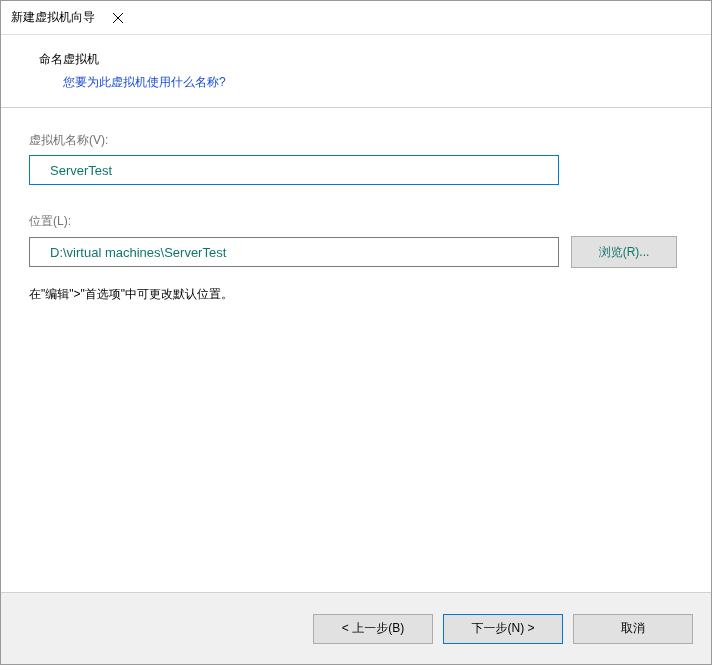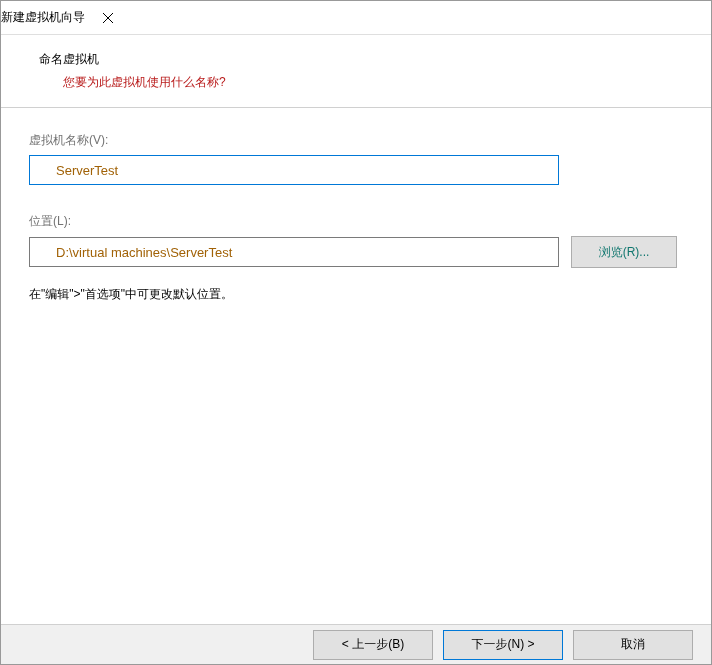--- a/index.html
+++ b/index.html
@@ -21,20 +21,21 @@
       border: 1px solid #999;
       display: flex;
       flex-direction: column;
       background: #ffffff;
     }
     .titlebar {
       height: 34px;
       display: flex;
       align-items: center;
       justify-content: flex-start;
+      padding-left: 10px;
       background: #ffffff;
       border-bottom: 1px solid #dfdfdf;
     }
     .titlebar-title {
       font-size: 12px;
       color: #000;
     }
     .close-btn {
       width: 46px;
       height: 34px;
@@ -55,43 +56,43 @@
       border-bottom: 1px solid #d0d0d0;
     }
     .header-title {
       font-weight: normal;
       font-size: 12px;
       color: #000;
       margin-bottom: 6px;
     }
     .header-subtitle {
       font-size: 12px;
-      color: #b91c1c;
+      color: #1d4ed8;
       margin-left: 24px;
       margin-top: 5px;
     }
     .content-section {
       flex: 1;
       padding: 24px 28px;
       background: #ffffff;
       position: relative;
     }
     .field-label {
       font-size: 12px;
       color: #737373;
       margin-bottom: 6px;
     }
     .text-input {
       width: 530px;
       height: 30px;
       border: 1px solid #7a7a7a;
-      padding: 4px 26px;
+      padding: 4px 20px;
       font-size: 13px;
       font-family: Tahoma, Arial, sans-serif;
-      color: #a16207;
+      color: #0f766e;
       background: #ffffff;
     }
     .text-input.focused {
       border: 1px solid #0078d7;
       outline: none;
     }
     .name-input {
       margin-bottom: 28px;
     }
     .location-row {
@@ -108,21 +109,21 @@
       font-size: 12px;
       color: #0f766e;
       cursor: pointer;
       font-family: inherit;
     }
     .hint-text {
       font-size: 12px;
       color: #000;
     }
     .footer {
-      height: 40px;
+      height: 72px;
       border-top: 1px solid #d0d0d0;
       display: flex;
       align-items: center;
       justify-content: flex-end;
       padding-right: 18px;
       gap: 10px;
       background: #f0f0f0;
     }
     .footer-btn {
       width: 120px;

